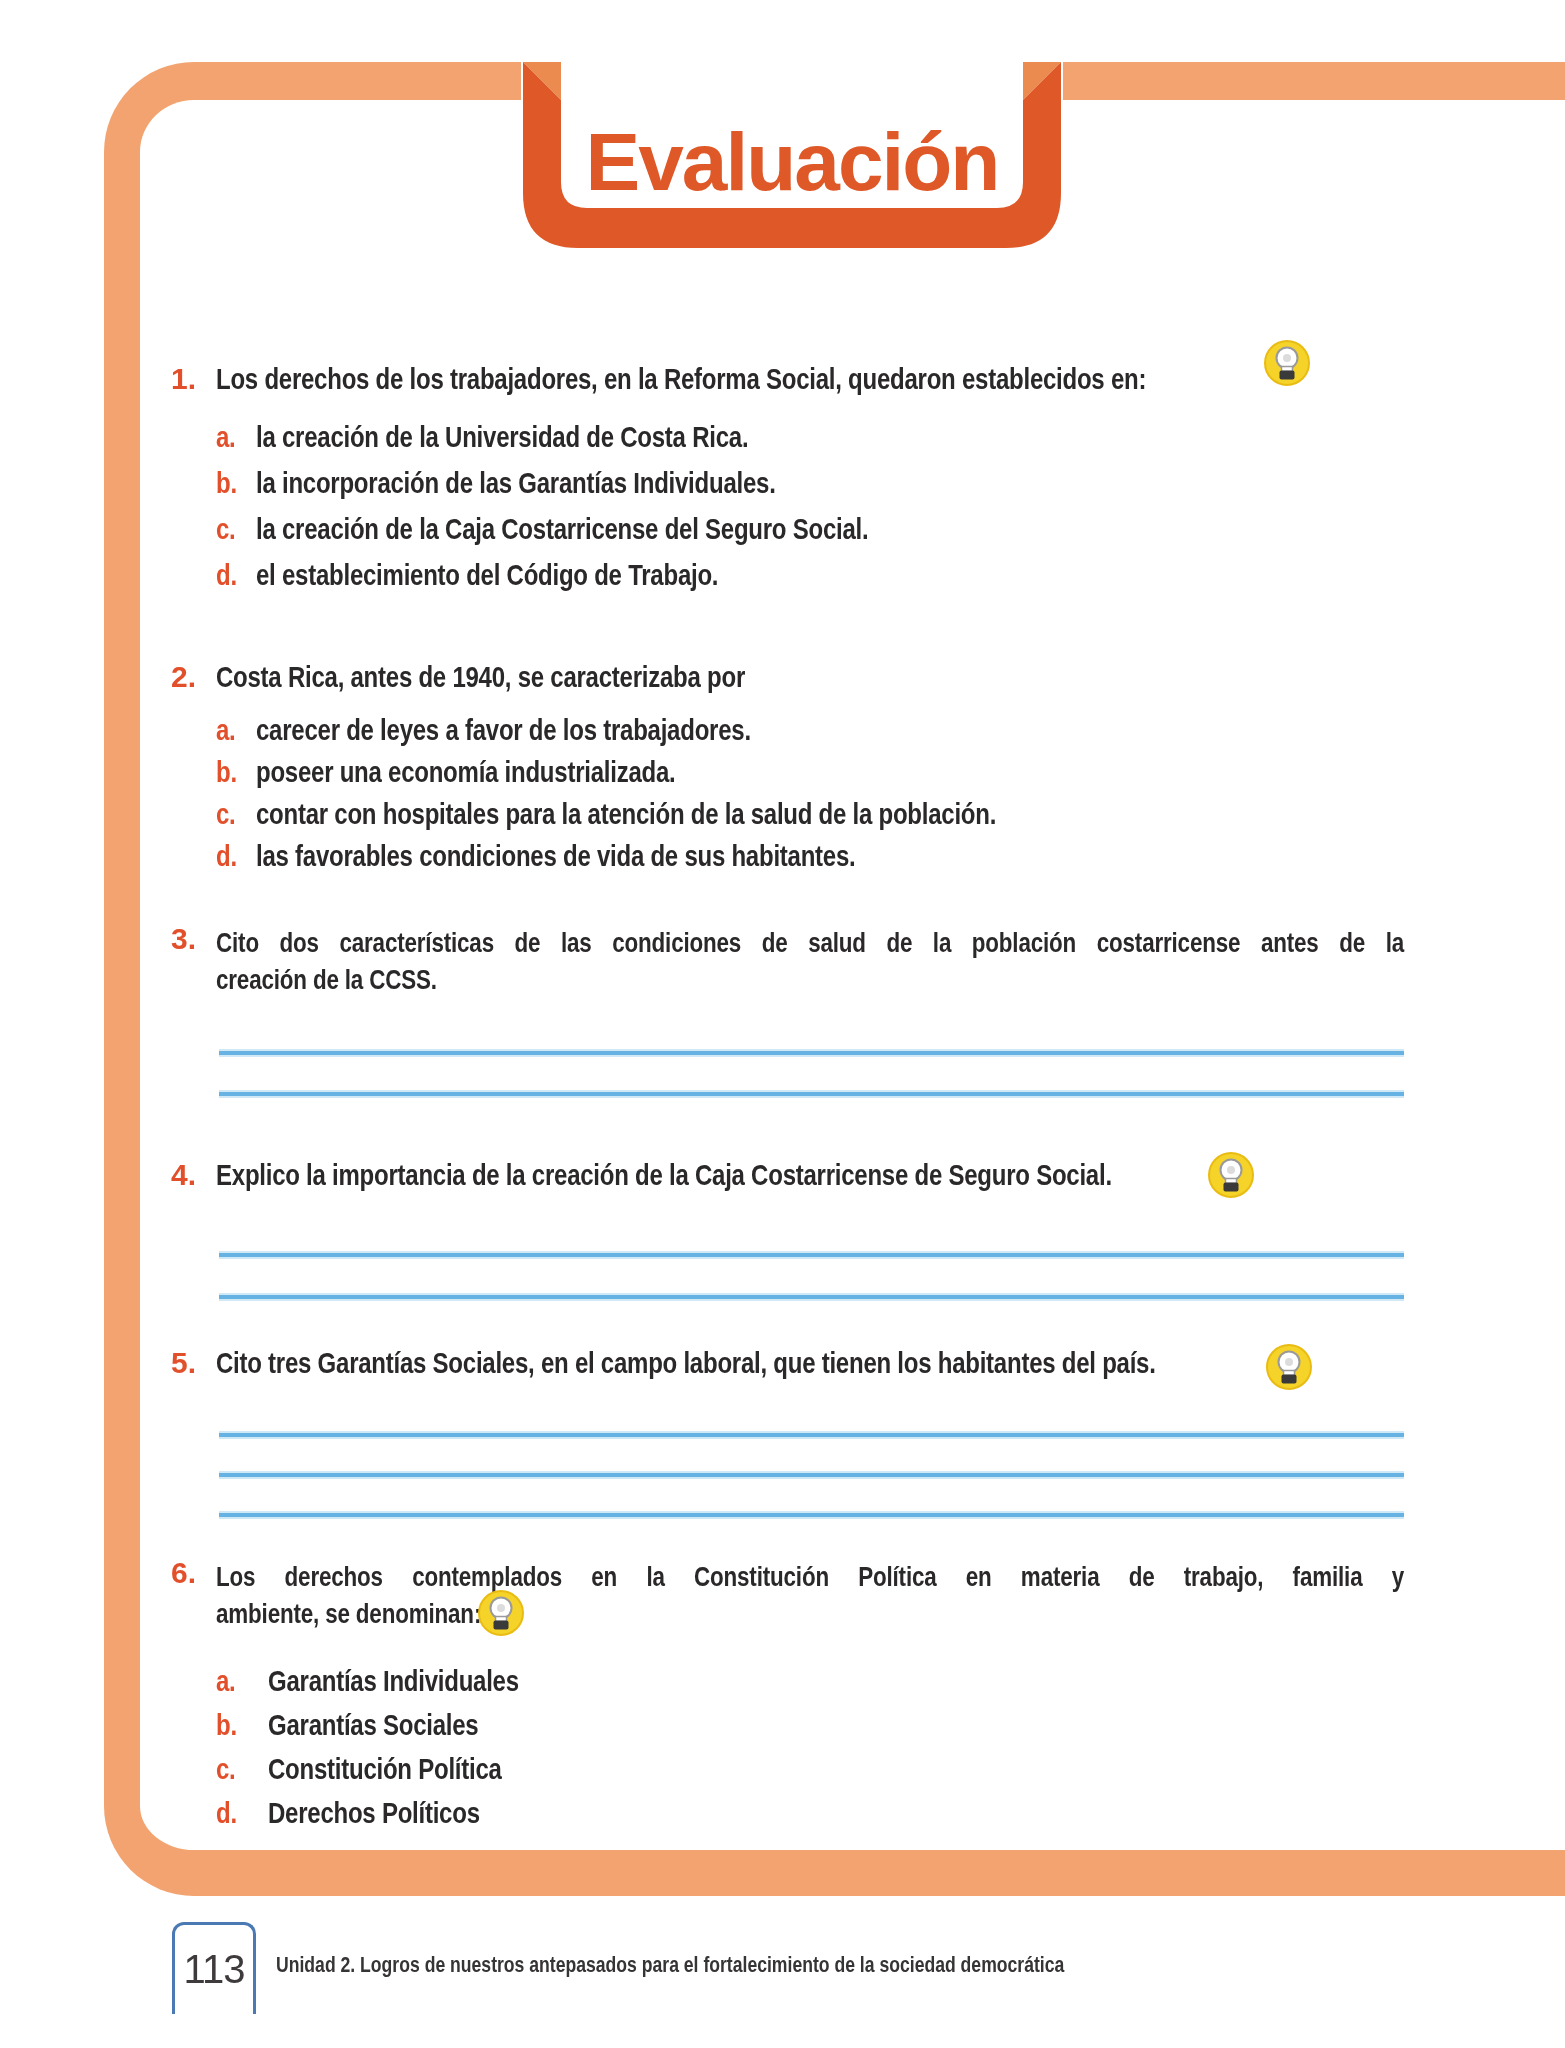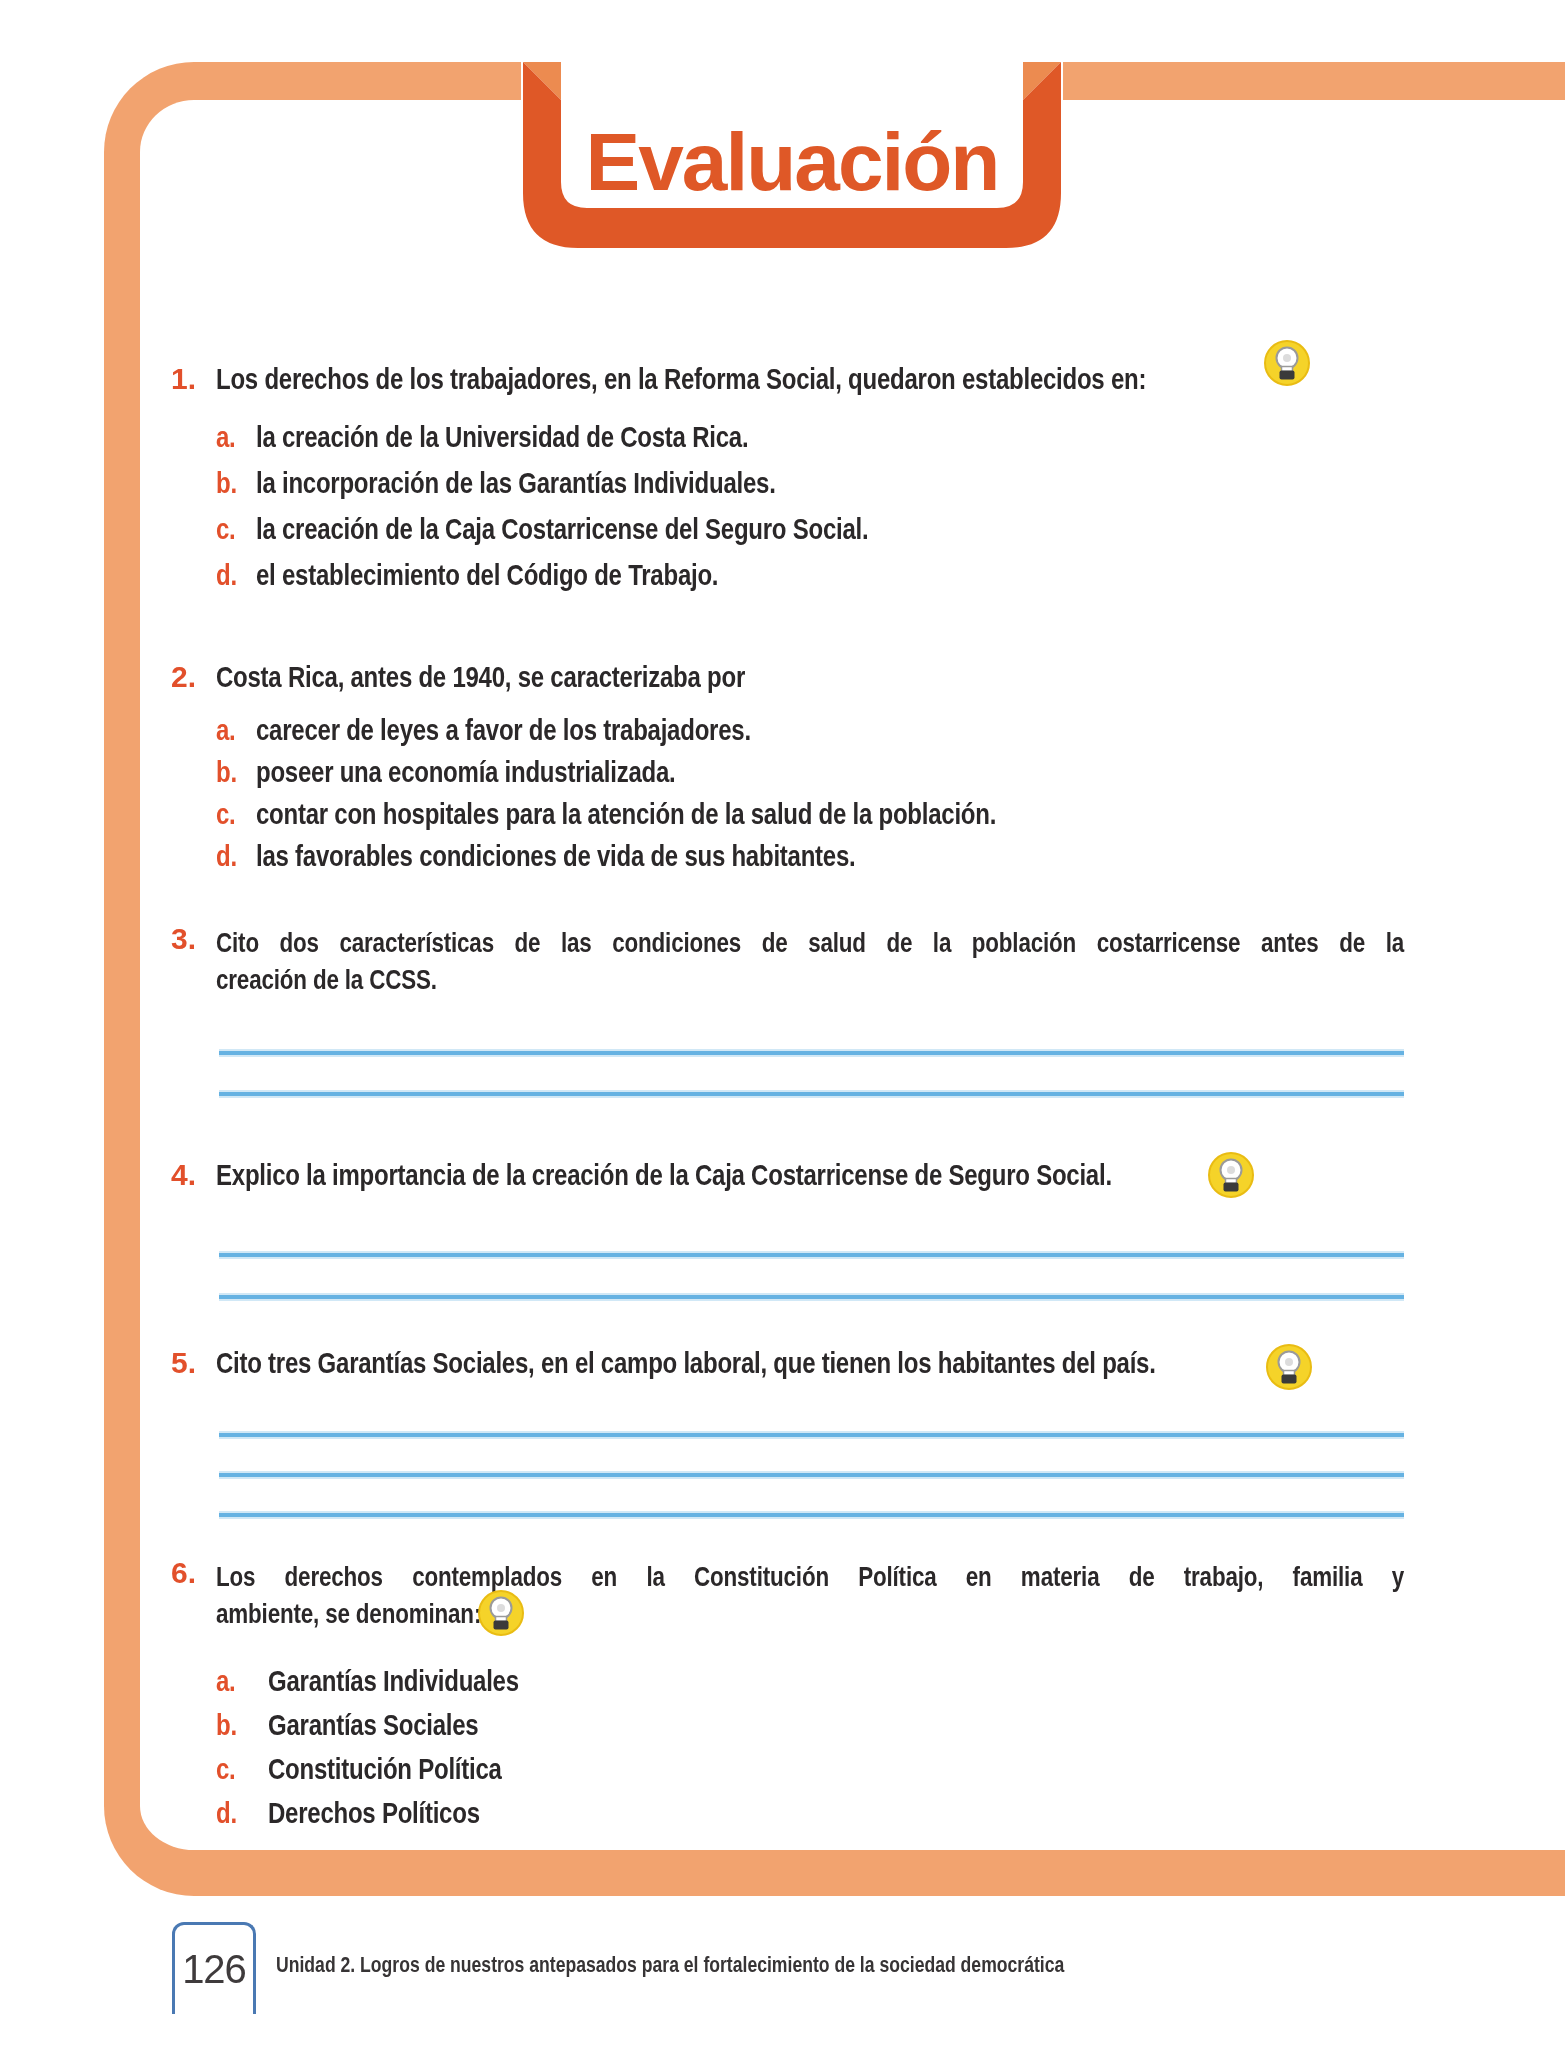--- a/index.html
+++ b/index.html
@@ -151,17 +151,17 @@
   <div class="opt" style="top:1752px">
     <span class="olet wide sx">c.</span>
     <span class="sx">Constitución Política</span>
   </div>
   <div class="opt" style="top:1796px">
     <span class="olet wide sx">d.</span>
     <span class="sx">Derechos Políticos</span>
   </div>
 
   <div class="pagebox">
-    <span>126</span>
+    <span>113</span>
   </div>
   <div class="unit">Unidad 2. Logros de nuestros antepasados para el fortalecimiento de la sociedad democrática</div>
 
 </div>
 
 </body></html>

